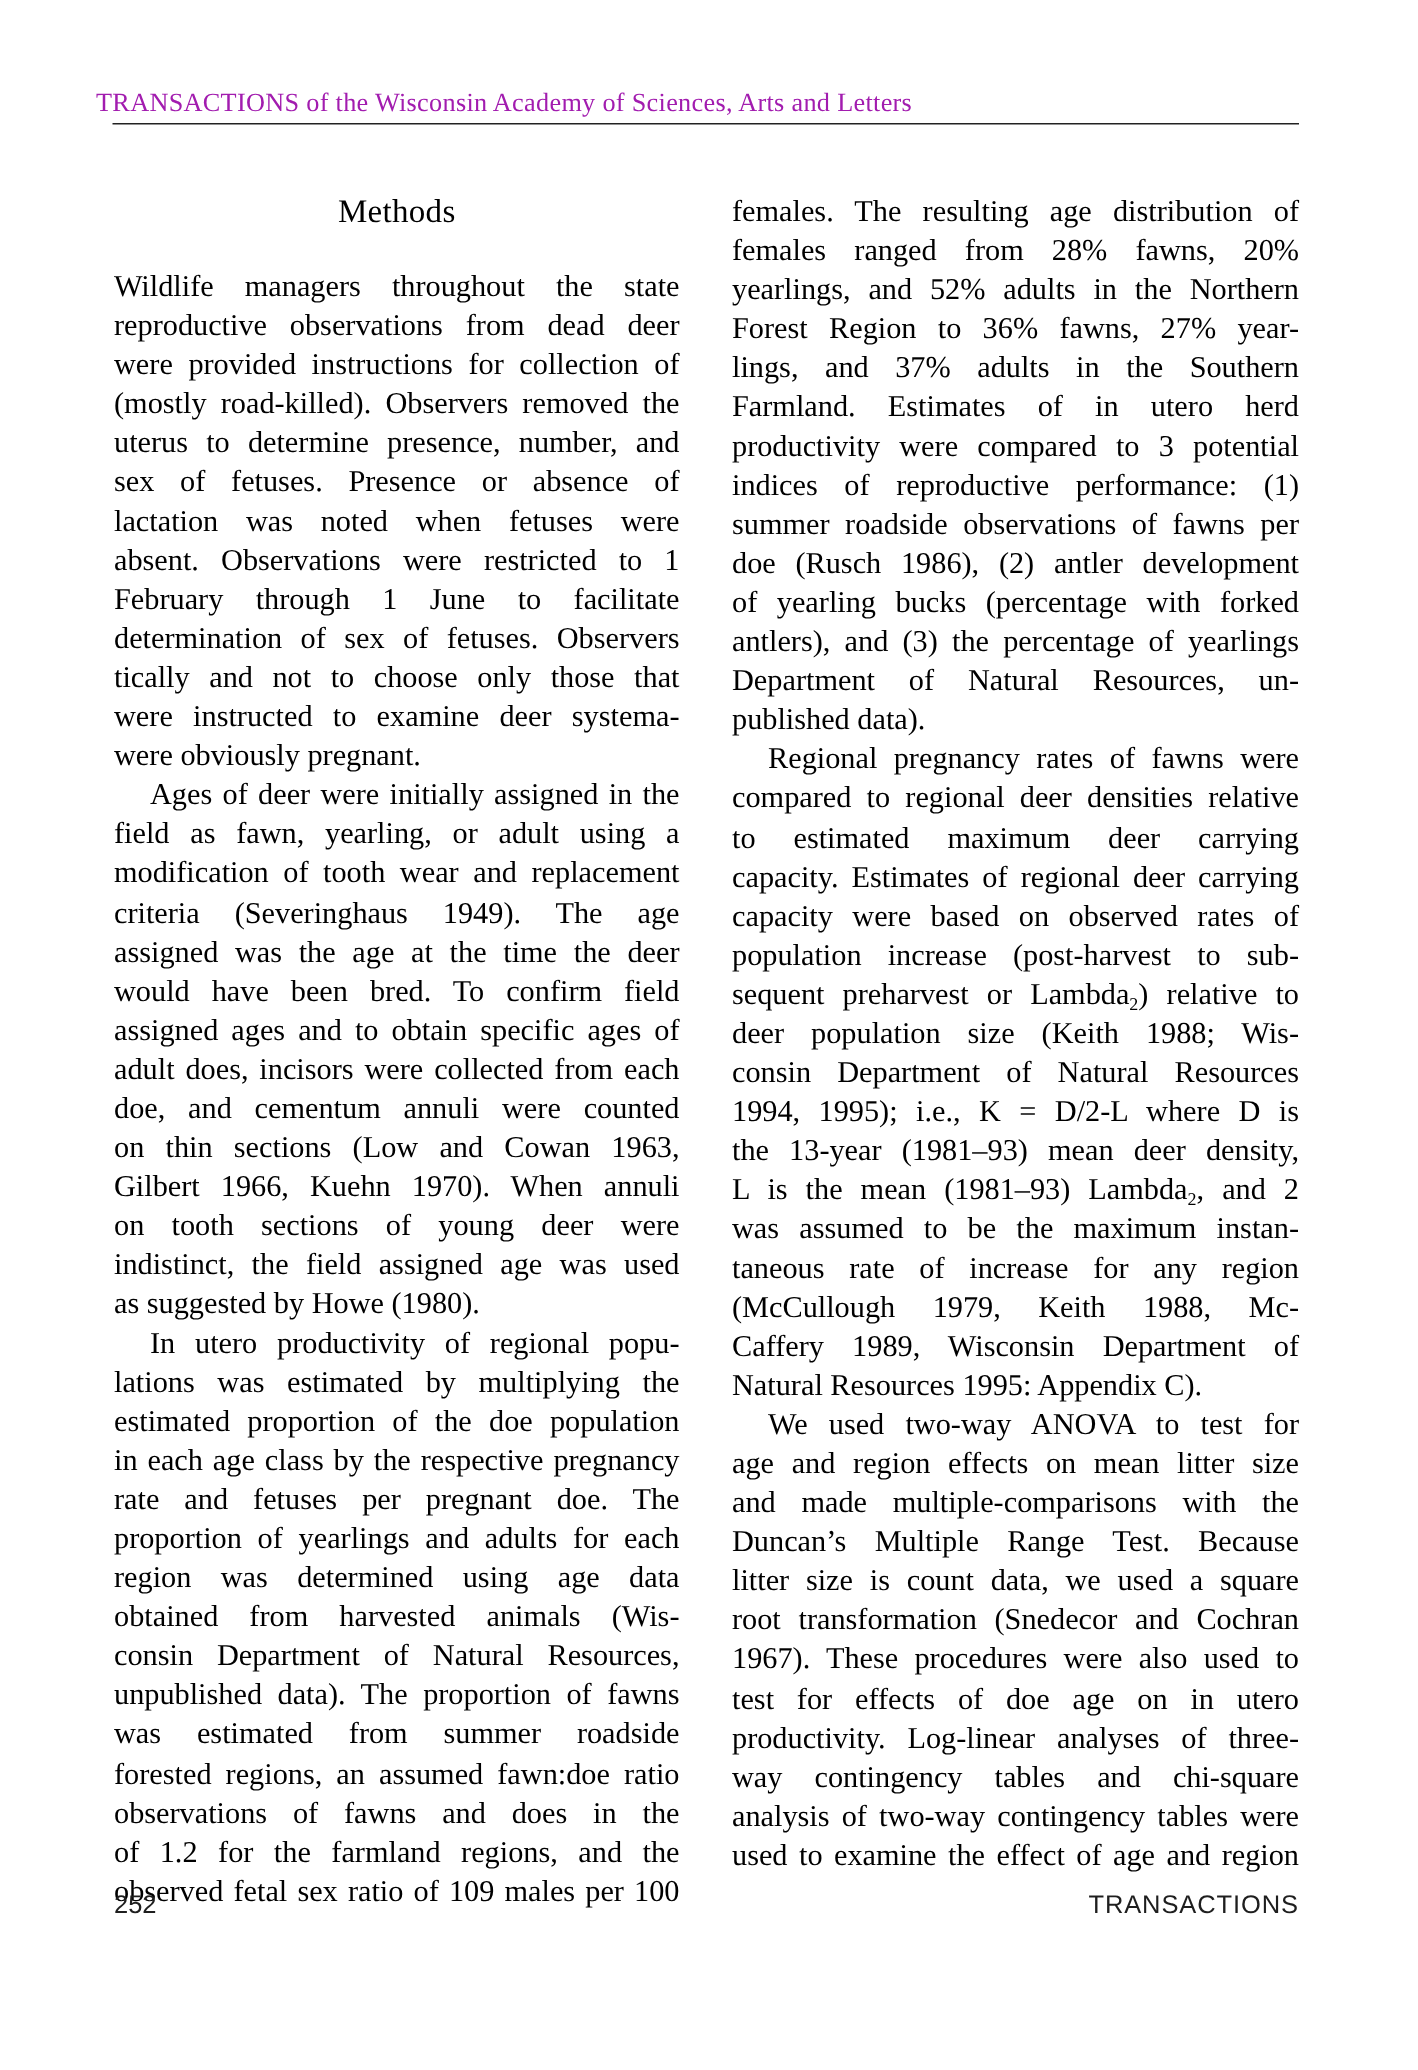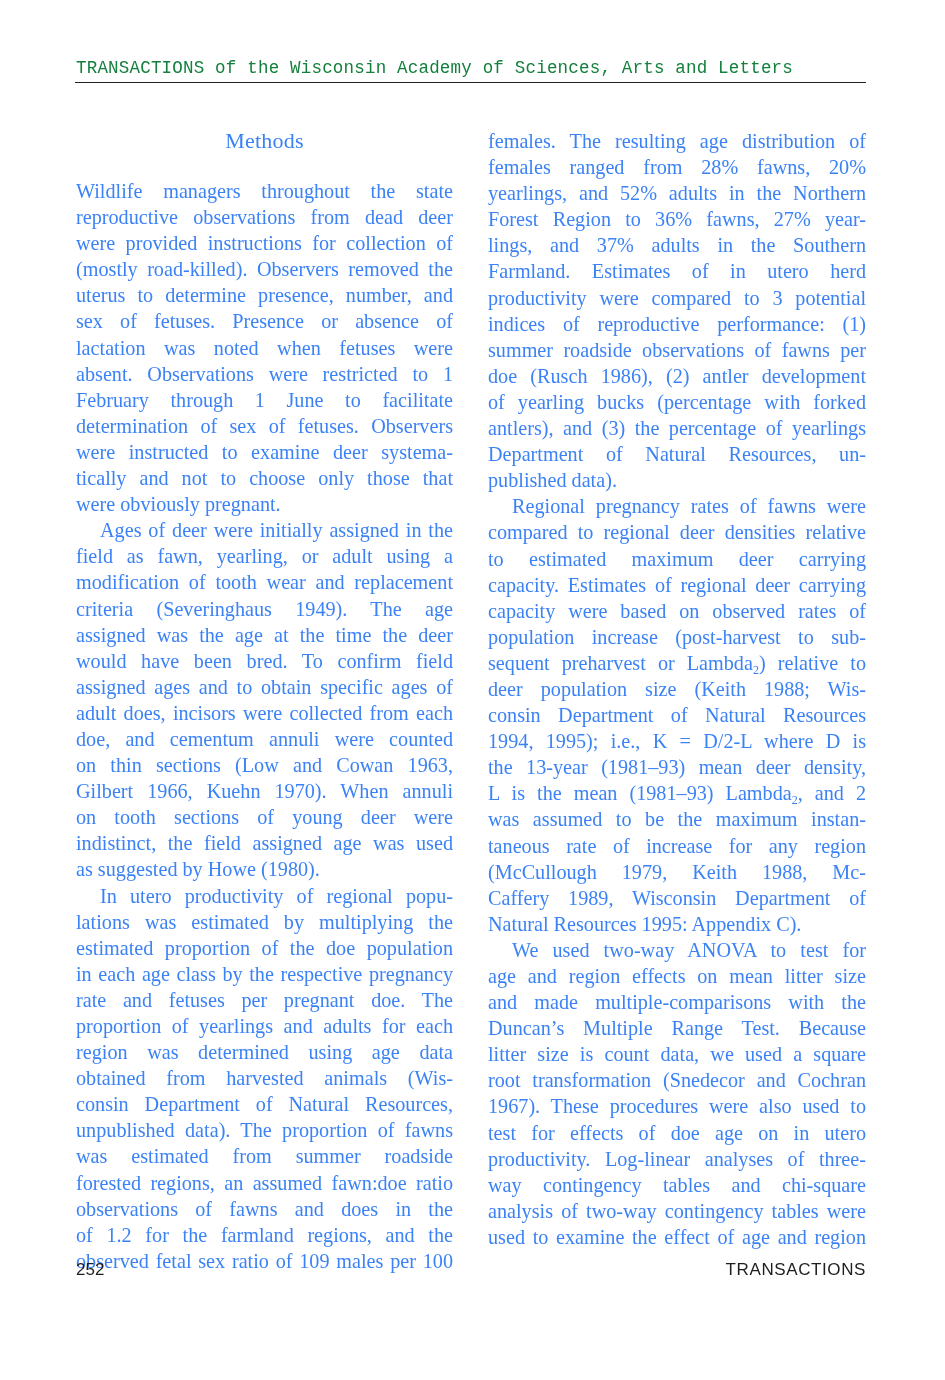--- a/index.html
+++ b/index.html
@@ -1,29 +1,29 @@
 <!DOCTYPE html>
 <html><head>
   <meta charset="utf-8">
   <style>
     html, body { margin: 0; padding: 0; background: #ffffff; }
     body { width: 945px; height: 1380px; position: relative; overflow: hidden; color: #1a1a1a; }
     .running-head {
-      position: absolute; left: 76px; top: 58px; width: 790px;
-      font-family: Liberation Mono, monospace; font-size: 17.5px; letter-spacing: 0.2px;
-      color: #15803d; white-space: nowrap;
+      position: absolute; left: 64px; top: 58px; width: 790px;
+      font-family: Liberation Serif, serif; font-size: 17.5px; letter-spacing: 0.2px;
+      color: #a21caf; white-space: nowrap;
     }
     .head-rule {
       position: absolute; left: 75px; top: 82px; width: 791px; height: 0;
       border-top: 1.6px solid #222;
     }
     .col {
       position: absolute; top: 126px;
       font-family: "Liberation Serif", serif; font-size: 20.2px; line-height: 26.1px;
-      color: #3b82f6;
+      color: #000000;
     }
     .col.left { left: 76px; width: 377px; }
     .col.right { left: 488px; width: 378px; top: 128px; }
     .line { display: block; white-space: nowrap; text-align: justify; text-align-last: justify; height: 26.1px; }
     .line.last { text-align-last: left; }
     .line.indent { padding-left: 24px; }
     .section-title {
       display: block; text-align: center; font-size: 22px; height: 52px; line-height: 30px;
       padding-top: 0; letter-spacing: 0.2px;
     }
@@ -45,22 +45,22 @@
   <span class="line">Wildlife managers throughout the state</span>
   <span class="line">reproductive observations from dead deer</span>
   <span class="line">were provided instructions for collection of</span>
   <span class="line">(mostly road-killed). Observers removed the</span>
   <span class="line">uterus to determine presence, number, and</span>
   <span class="line">sex of fetuses. Presence or absence of</span>
   <span class="line">lactation was noted when fetuses were</span>
   <span class="line">absent. Observations were restricted to 1</span>
   <span class="line">February through 1 June to facilitate</span>
   <span class="line">determination of sex of fetuses. Observers</span>
+  <span class="line">tically and not to choose only those that</span>
   <span class="line">were instructed to examine deer systema-</span>
-  <span class="line">tically and not to choose only those that</span>
   <span class="line last">were obviously pregnant.</span>
   <span class="line indent">Ages of deer were initially assigned in the</span>
   <span class="line">field as fawn, yearling, or adult using a</span>
   <span class="line">modification of tooth wear and replacement</span>
   <span class="line">criteria (Severinghaus 1949). The age</span>
   <span class="line">assigned was the age at the time the deer</span>
   <span class="line">would have been bred. To confirm field</span>
   <span class="line">assigned ages and to obtain specific ages of</span>
   <span class="line">adult does, incisors were collected from each</span>
   <span class="line">doe, and cementum annuli were counted</span>

